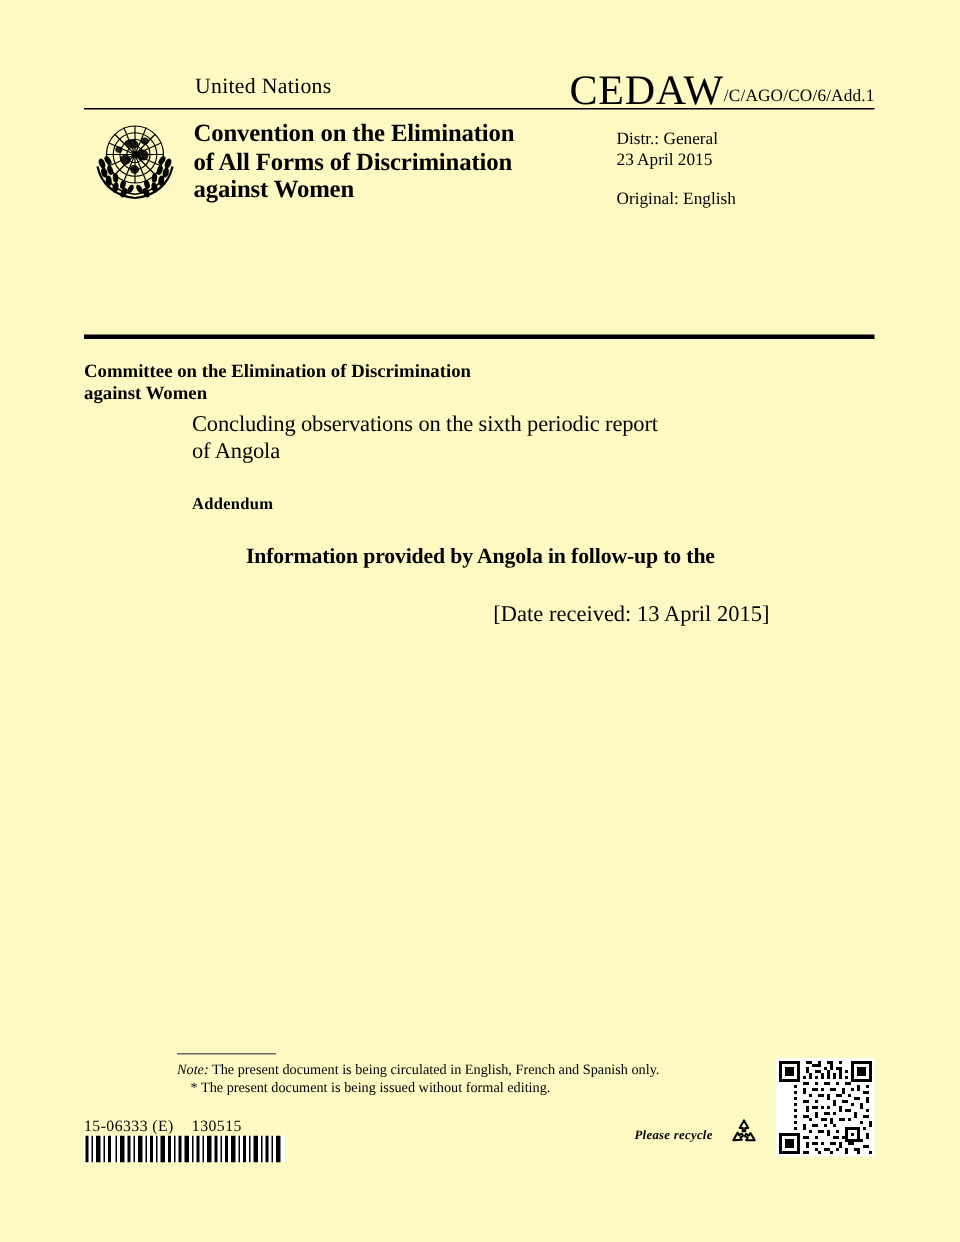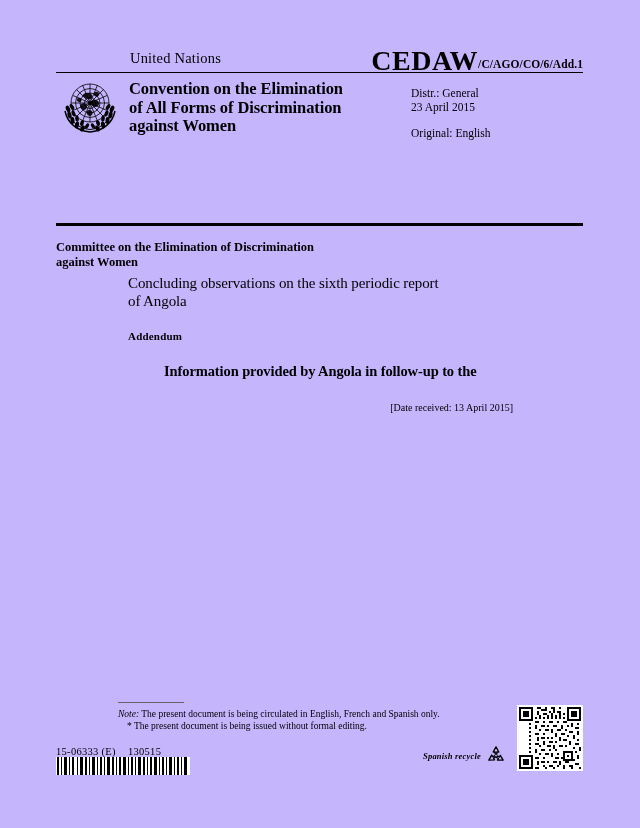--- a/index.html
+++ b/index.html
@@ -14,21 +14,21 @@
     font-family: "Liberation Serif", "DejaVu Serif", serif;
     color: #000000;
     overflow: hidden;
   }
 
   #page {
     position: absolute;
     left: 0; top: 0;
     width: 640px;
     height: 828px;
-    background: #c4b5fd;
+    background: #fef9c3;
   }
 
   
   .masthead {
     position: absolute;
     left: 56px;
     top: 50px;
     width: 527px;
   }
   .masthead-top {
@@ -42,21 +42,20 @@
     font-size: 14.5px;
     letter-spacing: 0.2px;
     white-space: nowrap;
   }
   .symbol-block {
     position: absolute;
     right: 0px;
     top: -5px;
     white-space: nowrap;
     text-align: right;
-    font-weight: bold;
   }
   .symbol-main {
     font-size: 28px;
     letter-spacing: 0.5px;
     font-family: "Liberation Serif", "DejaVu Serif", serif;
   }
   .symbol-suffix {
     font-size: 11.5px;
     letter-spacing: 0.1px;
     vertical-align: 2px;
@@ -160,21 +159,21 @@
     font-size: 11px;
     font-weight: normal;
     vertical-align: 3px;
     color: #555;
   }
 
   .date-received {
     margin-top: 22px;
     width: 385px;
     text-align: right;
-    font-size: 10px;
+    font-size: 15px;
     white-space: nowrap;
   }
 
   
   .footnote-rule {
     position: absolute;
     left: 118px;
     top: 702px;
     width: 66px;
     height: 1px;
@@ -401,21 +400,21 @@
         <rect x="113" y="0" width="3" height="18"></rect>
         <rect x="118" y="0" width="1" height="18"></rect>
         <rect x="121" y="0" width="2" height="18"></rect>
         <rect x="125" y="0" width="1" height="18"></rect>
         <rect x="128" y="0" width="3" height="18"></rect>
       </g>
     </svg>
   </div>
 
   <div class="recycle-wrap">
-    <div class="recycle-text">Spanish recycle</div>
+    <div class="recycle-text">Please recycle</div>
     <div class="recycle-mark">
       <svg viewBox="0 0 24 24" width="22" height="22" aria-hidden="true">
         <g fill="none" stroke="#000000" stroke-width="1.5" stroke-linejoin="round" stroke-linecap="round">
           <path d="M12 3.2 L15.1 8.7 L12.9 8.7 L12.9 11 L11.1 11 L11.1 8.7 L8.9 8.7 Z"></path>
           <path d="M4.2 17.6 L7.3 12.1 L8.4 13.9 L10.4 12.8 L11.3 14.4 L9.3 15.5 L10.4 17.3 Z"></path>
           <path d="M19.8 17.6 L13.6 17.6 L14.7 15.8 L12.7 14.6 L13.6 13 L15.6 14.2 L16.7 12.4 Z"></path>
         </g>
       </svg>
     </div>
   </div>

